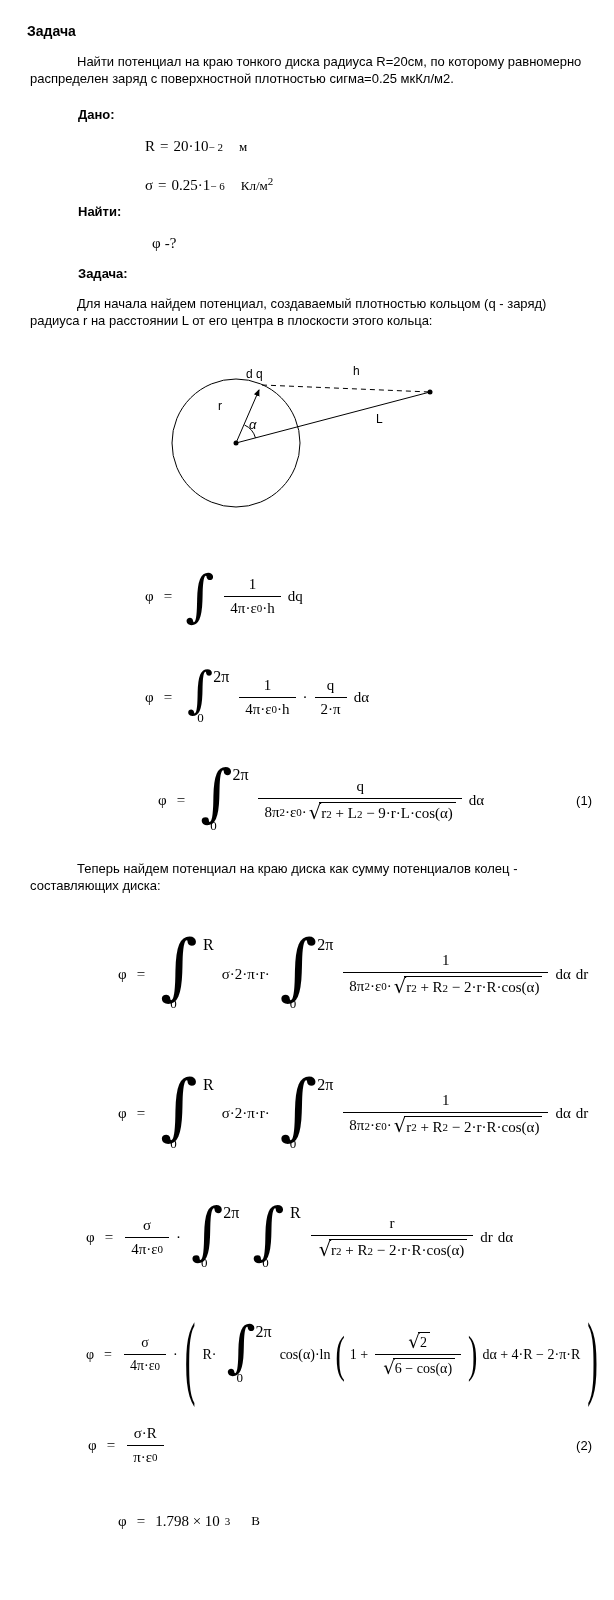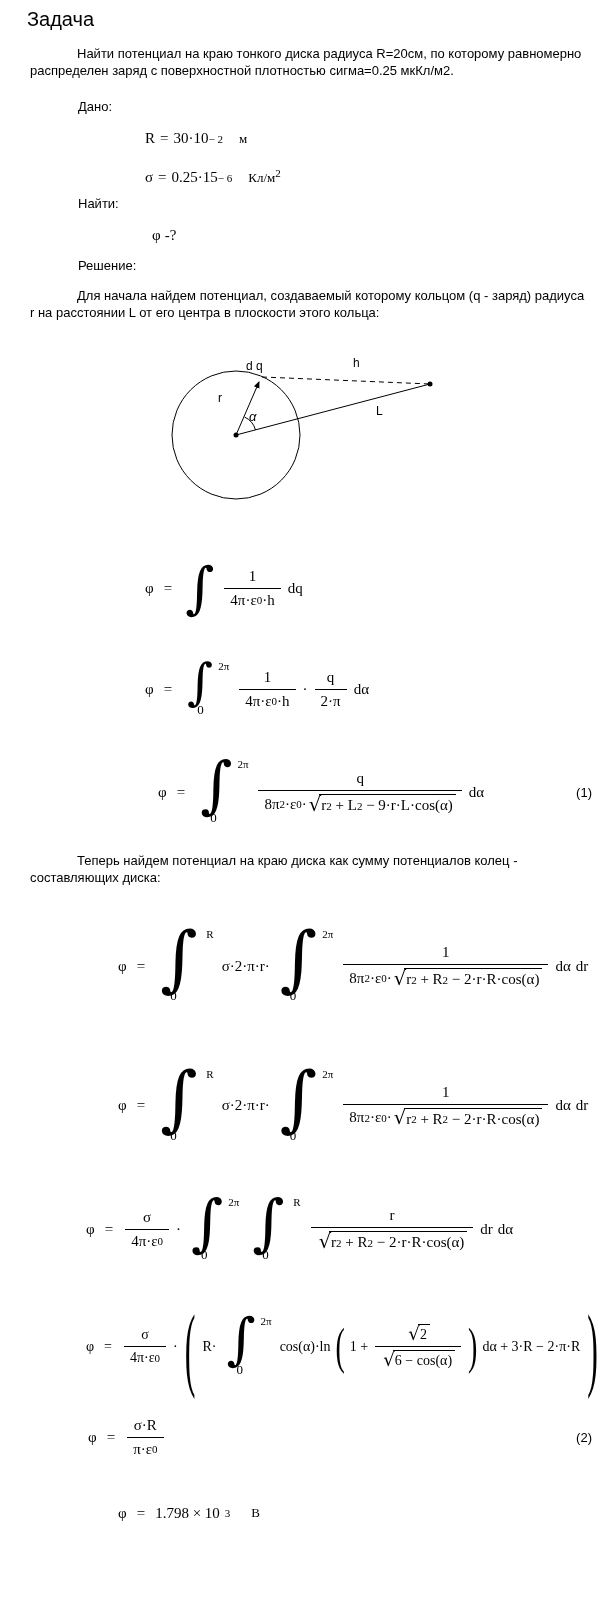--- a/index.html
+++ b/index.html
@@ -1,21 +1,21 @@
 <!DOCTYPE html>
 <html><head>
 <meta charset="utf-8">
 <style>
   *{box-sizing:border-box}
   html,body{margin:0;padding:0}
   body{width:614px;height:1600px;overflow:hidden;background:#fff;color:#000;
        font-family:"Liberation Sans",sans-serif;font-size:13px}
-  .title{font-weight:normal;font-size:20px;margin:8px 0 0 27px}
+  .title{font-weight:bold;font-size:14px;margin:23px 0 0 27px}
   .para{margin:14px 24px 0 30px;line-height:1.32;text-indent:47px}
-  .hdr{font-weight:normal;margin:0 0 0 78px}
+  .hdr{font-weight:bold;margin:0 0 0 78px}
   .hdr.given{margin-top:20px}
   .hdr.find{margin-top:10px}
   .hdr.solution{margin-top:12px}
 
   .mrow{font-family:"Liberation Serif","DejaVu Serif",serif;font-size:15px;
         display:flex;align-items:center}
   .given-row{margin:16px 0 0 145px}
   .find-row{margin:16px 0 0 152px}
   .tok{white-space:pre}
   .eqs{margin:0 5px}
@@ -32,21 +32,21 @@
              border-bottom:1px solid #000;padding:1px 6px 3px}
   .frac>.den{display:flex;justify-content:space-between;align-items:center;padding:3px 6px 1px}
   .sqrt{display:inline-flex;margin-left:2px}
   .sqrt>.rs{display:flex;align-items:flex-end;font-size:1.3em;line-height:1;
             margin:0 -2px 0 0;font-family:"DejaVu Serif",serif}
   .sqrt>.rb{border-top:1px solid #000;padding:2px 3px 0 2px;display:inline-flex;align-items:center}
 
   .int{position:relative;display:inline-flex;align-items:center;justify-content:center;margin:0 3px}
   .int>.glyph{line-height:.8;display:inline-block;font-family:"DejaVu Serif",serif}
   .int.b{padding:2px 16px 16px 2px}
-  .int.b>.ub{position:absolute;top:0;right:0;font-size:11px}
+  .int.b>.ub{position:absolute;top:0;right:0;font-size:16px}
   .int.b>.lb{position:absolute;bottom:0;left:12px;font-size:13px}
   .i-a>.glyph{font-size:56px}
   .i-b>.glyph{font-size:50px}
   .i-c>.glyph{font-size:62px}
   .i-d>.glyph{font-size:72px}
   .i-f>.glyph{font-size:62px}
   .i-g>.glyph{font-size:56px}
 
   .bigp{display:inline-block;line-height:1;font-size:32px;transform:scaleY(2.9);margin:0 2px}
   .midp{display:inline-block;line-height:1;font-size:28px;transform:scaleY(1.8)}
@@ -69,43 +69,43 @@
 
 <div class="title">Задача</div>
 
 <p class="para">Найти потенциал на краю тонкого диска радиуса R=20см, по которому равномерно распределен заряд с поверхностной плотностью сигма=0.25 мкКл/м2.</p>
 
 <div class="hdr given">Дано:</div>
 
 <div class="mrow given-row">
   <span class="tok">R</span>
   <span class="tok eqs">=</span>
-  <span class="tok">30·10</span>
+  <span class="tok">20·10</span>
   <sup>− 2</sup>
   <span class="tok unit">м</span>
 </div>
 
 <div class="mrow given-row" style="margin-top:22px">
   <span class="tok">σ</span>
   <span class="tok eqs">=</span>
-  <span class="tok">0.25·15</span>
+  <span class="tok">0.25·1</span>
   <sup>− 6</sup>
   <span class="tok unit"><span>Кл/м</span><sup>2</sup></span>
 </div>
 
 <div class="hdr find">Найти:</div>
 
 <div class="mrow find-row">
   <span class="tok">φ</span>
   <span class="tok" style="margin-left:4px">-?</span>
 </div>
 
-<div class="hdr solution" style="margin-top:14px">Решение:</div>
-
-<p class="para">Для начала найдем потенциал, создаваемый которому кольцом (q - заряд) радиуса r на расстоянии L от его центра в плоскости этого кольца:</p>
+<div class="hdr solution" style="margin-top:14px">Задача:</div>
+
+<p class="para">Для начала найдем потенциал, создаваемый плотностью кольцом (q - заряд) радиуса r на расстоянии L от его центра в плоскости этого кольца:</p>
 
 <div class="diagram-wrap">
   <svg width="300" height="150" viewBox="0 0 300 150">
     <defs>
       <marker id="arr" markerWidth="8" markerHeight="8" refX="6" refY="3" orient="auto">
         <path d="M0,0 L7,3 L0,6 z" fill="#000"></path>
       </marker>
     </defs>
     <circle cx="86" cy="77" r="64" fill="none" stroke="#000" stroke-width="1"></circle>
     <circle cx="86" cy="77" r="2.5" fill="#000"></circle>
@@ -366,21 +366,21 @@
     <span class="den">
       <span class="sqrt">
         <span class="rs">√</span>
         <span class="rb">
             <span class="tok">6 − cos(α)</span>
           </span>
       </span>
     </span>
   </span>
   <span class="midp">)</span>
-  <span class="tok">dα + 3·R − 2·π·R</span>
+  <span class="tok">dα + 4·R − 2·π·R</span>
   <span class="bigp">)</span>
 </div>
 
 <div class="formula f-h">
   <span class="tok">φ</span>
   <span class="tok eqs">=</span>
   <span class="frac">
     <span class="num">
         <span class="tok">σ·R</span>
       </span>

